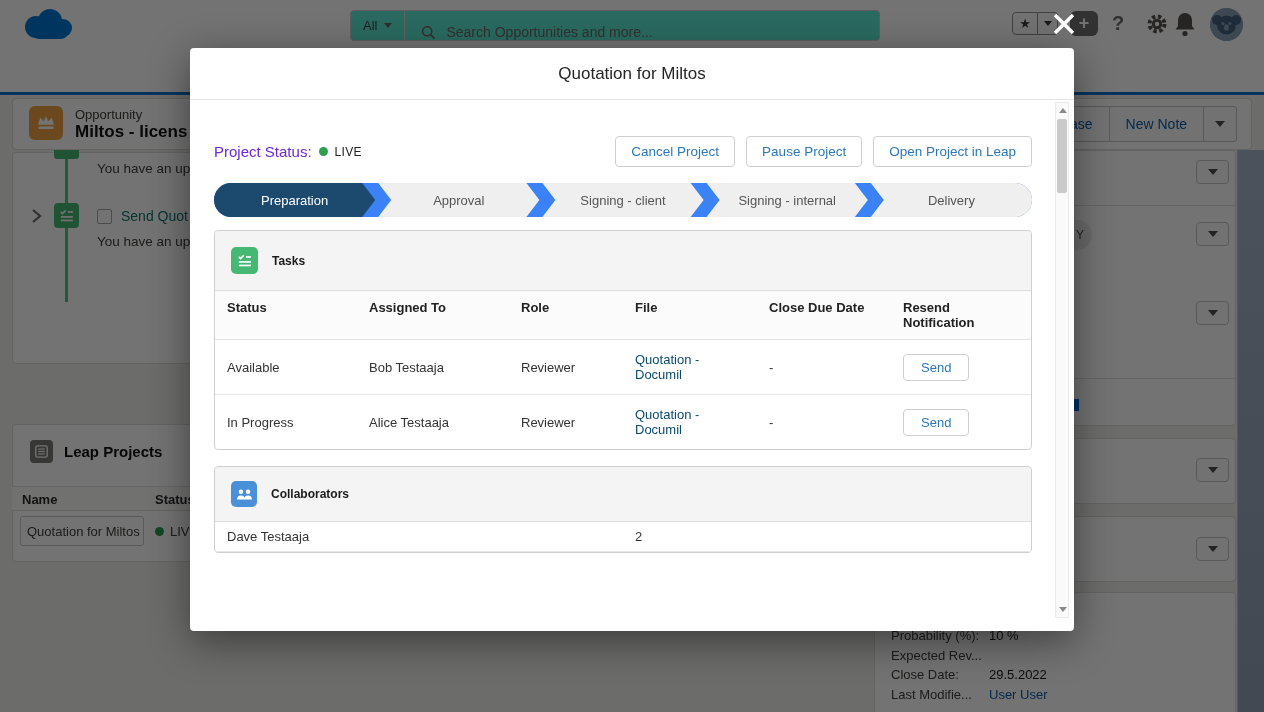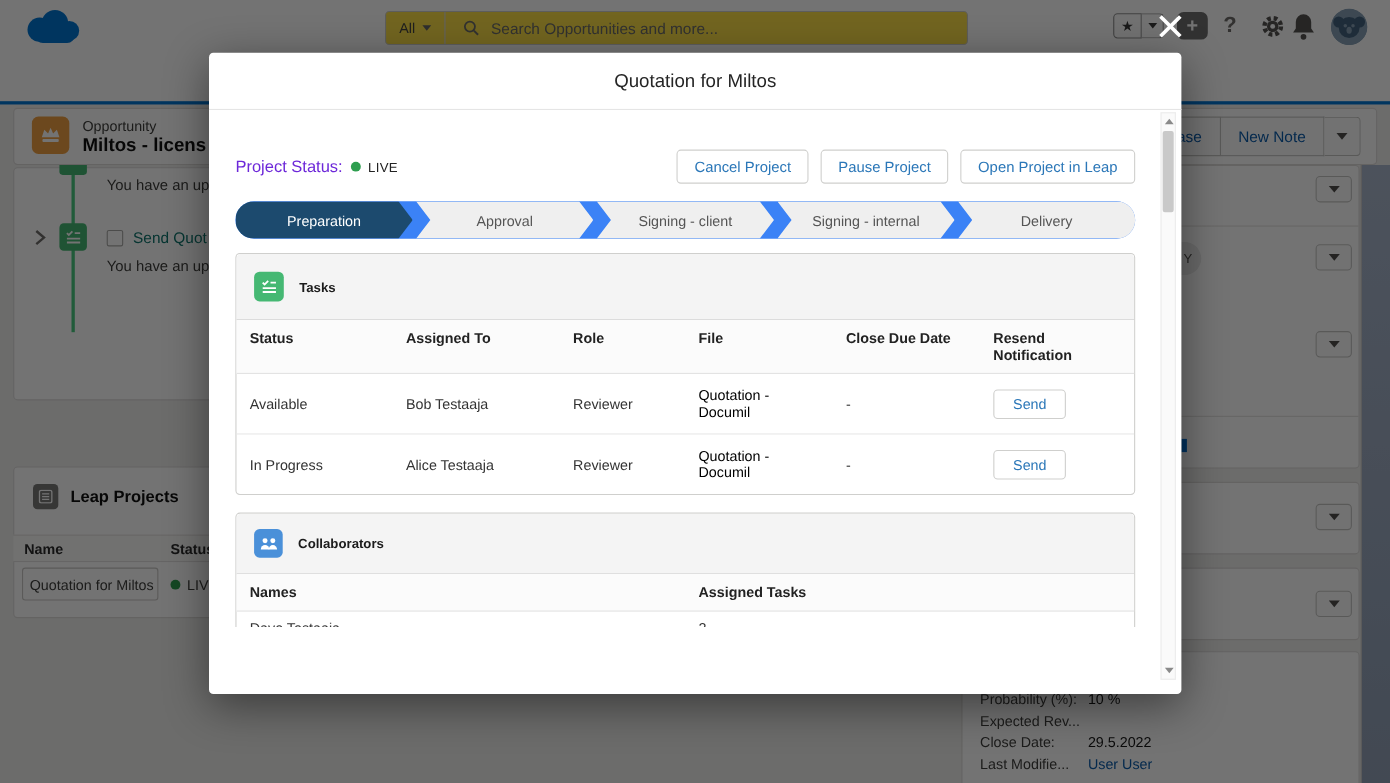--- a/index.html
+++ b/index.html
@@ -3,21 +3,21 @@
 <meta charset="utf-8">
 <style>
   * { margin:0; padding:0; box-sizing:border-box; }
   html,body { width:1264px; height:712px; }
   body { font-family:"Liberation Sans","DejaVu Sans",sans-serif; background:#f0efee; }
   .page { position:relative; width:1264px; height:712px; overflow:hidden; background:#f0efee; }
   .abs { position:absolute; }
 
   
   .topbar { left:0; top:0; width:1264px; height:50px; background:#fff; }
-  .searchbox { left:350px; top:10px; width:530px; height:31px; background:#fde047; border:1px solid #cfcfcd; border-radius:4px; display:flex; align-items:center; }
+  .searchbox { left:350px; top:10px; width:530px; height:31px; background:#5eead4; border:1px solid #cfcfcd; border-radius:4px; display:flex; align-items:flex-end; }
   .scope { display:flex; align-items:center; gap:7px; padding:0 12px; height:100%; border-right:1px solid #d8d8d6; color:#444; font-size:13px; cursor:pointer; }
   .caret-down { width:0; height:0; border-left:4.5px solid transparent; border-right:4.5px solid transparent; border-top:5px solid #666; }
   .mag { margin:0 10px 0 16px; }
   .search-ph { color:#6d6d6b; font-size:14px; }
   .fav-group { left:1012px; top:12px; display:flex; }
   .fav-cell { width:26px; height:23px; border:1px solid #8f8f8f; background:#fdfdfd; display:flex; align-items:center; justify-content:center; color:#3a3a3a; font-size:13px; }
   .fav-cell.l { border-radius:4px 0 0 4px; }
   .fav-cell.r { border-radius:0 4px 4px 0; width:20px; border-left:none; }
   .plus-btn { left:1070px; top:11px; width:28px; height:25px; background:#6f6f6f; border-radius:6px; color:#fff; font-size:18px; font-weight:bold; display:flex; align-items:center; justify-content:center; }
   .help-q { left:1112px; top:12px; font-size:20px; font-weight:bold; color:#6f6d6b; }
@@ -94,21 +94,21 @@
   .sec-head.sm { padding:14px 16px; }
   .sec-title { font-size:12px; font-weight:bold; color:#1b1b1b;text-align:right; }
   .sq-icon { width:27px; height:27px; border-radius:5px; display:flex; align-items:center; justify-content:center; }
   .sq-icon.green { background:#45b873; }
   .sq-icon.blue { background:#4a90d9; }
   .tgrid { display:grid; grid-template-columns:142px 152px 114px 134px 134px 1fr; }
   .cgrid { display:grid; grid-template-columns:408px 1fr; }
   .th { font-size:13px; font-weight:bold; color:#222; padding:9px 12px; }
   .thead-row { border-bottom:1px solid #e3e3e3; background:#fbfbfb; }
   .td { font-size:13px; color:#333; padding:12px; display:flex; align-items:center; }
-  .td.link { color:#000000; cursor:pointer; }
+  .td.link { color:#0c4a6e; cursor:pointer; }
   .trow { border-bottom:1px solid #e8e8e8; }
   .trow.lastrow { border-bottom:none; }
   .crow { border-bottom:1px solid #e8e8e8; }
   .crow .td { padding:7px 12px; }
   .send-btn { background:#fff; border:1px solid #cfcfcd; border-radius:4px; color:#2b77b8; font-size:13px; padding:5px 17px; cursor:pointer; font-family:inherit; }
 
   
   .sbar { position:absolute; right:5px; top:54px; width:14px; height:516px; background:#fafafa; border:1px solid #ebebeb; z-index:2; }
   .sb-arrow { position:absolute; left:3px; width:0; height:0; border-left:4px solid transparent; border-right:4px solid transparent; cursor:pointer; }
   .sb-up { top:5px; border-bottom:5px solid #8a8a8a; }
@@ -388,24 +388,20 @@
               <g fill="#fff">
                 <circle cx="7" cy="6" r="3.2"></circle>
                   <circle cx="17" cy="6" r="3.2"></circle>
                 <path d="M1.5 17 a5.5 5.5 0 0 1 11 0 Z"></path>
                   <path d="M11.5 17 a5.5 5.5 0 0 1 11 0 Z"></path>
               </g>
             </svg>
           </div>
           <span class="sec-title">Collaborators</span>
         </div>
-        <div class="cgrid thead-row">
-          <div class="th">Names</div>
-          <div class="th">Assigned Tasks</div>
-        </div>
         <div class="cgrid crow">
           <div class="td">Dave Testaaja</div>
           <div class="td">2</div>
         </div>
 
       </div>
     </div>
 
   </div>
 

